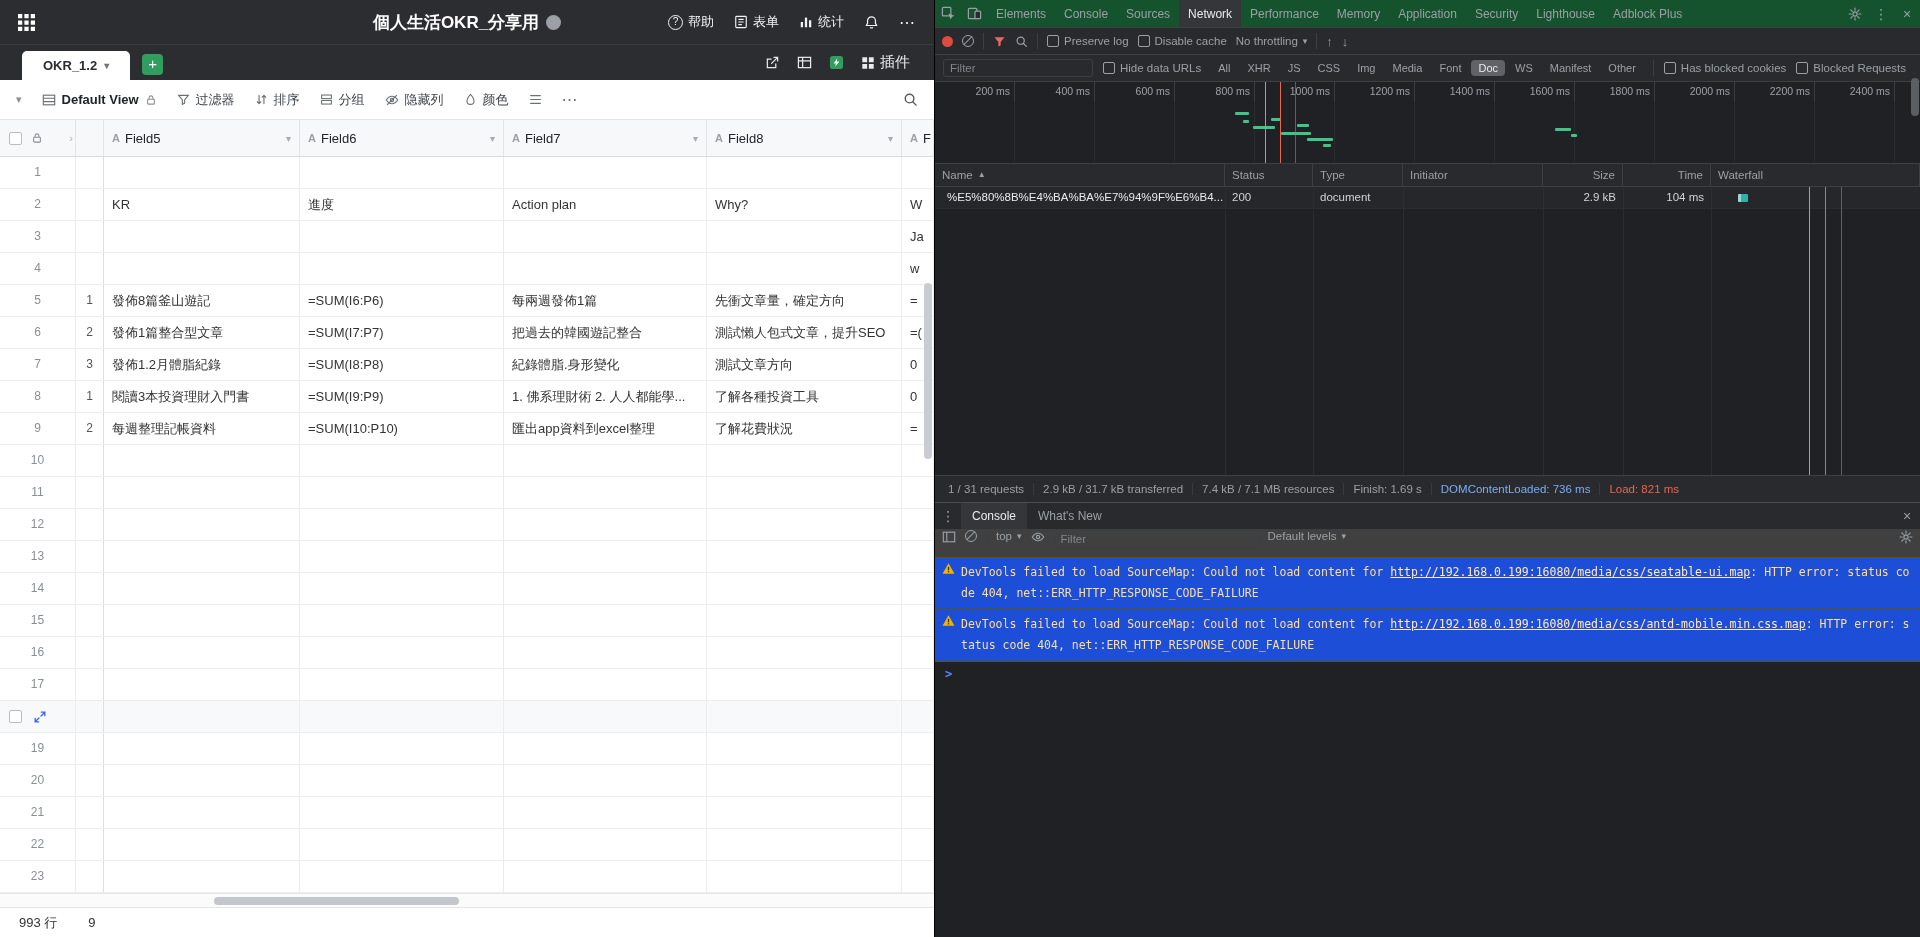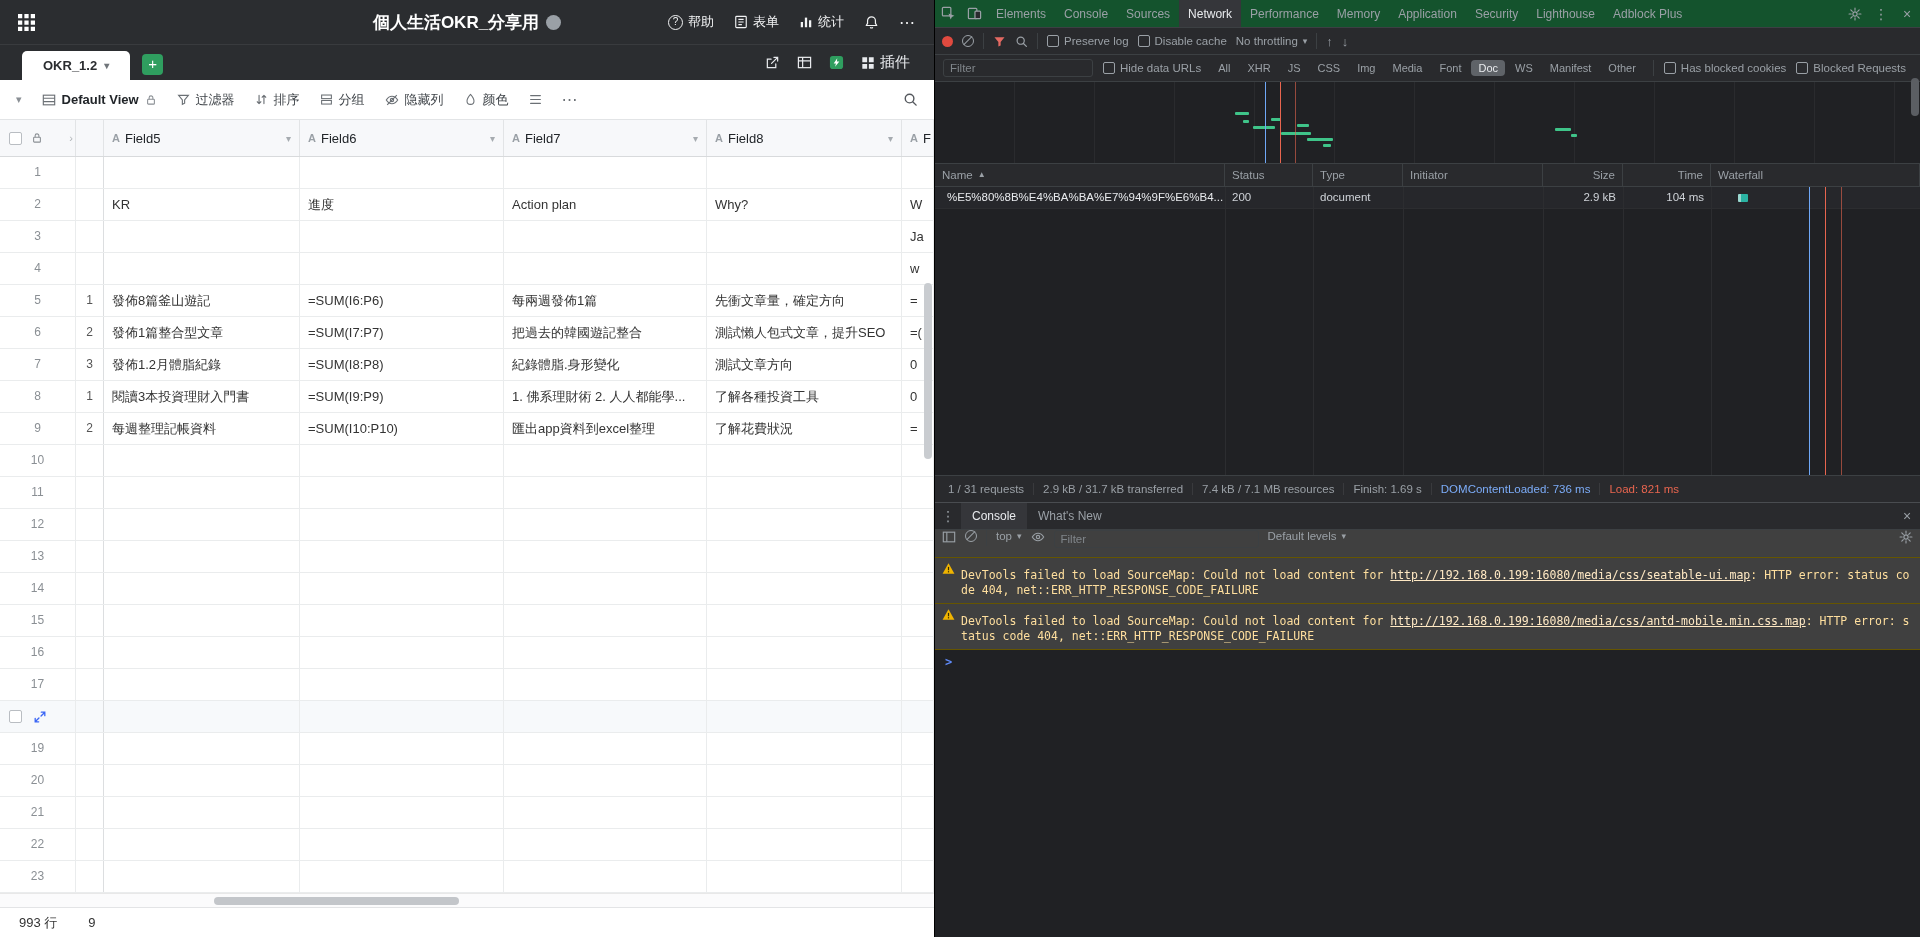--- a/index.html
+++ b/index.html
@@ -111,21 +111,21 @@
   .net-summary span:last-child { border-right:none; }
   .sum-blue { color:#7cacf8; }
   .sum-red { color:#e8654f; }
 
   .drawer { flex:1; display:flex; flex-direction:column; border-top:1px solid #494c50; overflow:hidden; }
   .drawer-tabs { flex:0 0 27px; background:#292a2d; border-bottom:1px solid #3c4043; display:flex; align-items:stretch; }
   .drw-tab { display:flex; align-items:center; padding:0 11px; font-size:12px; color:#9aa0a6; cursor:pointer; }
   .drw-tab.active { background:#35363a; color:#e8eaed; }
   .console-toolbar { flex:0 0 27px; background:#404040; border-bottom:1px solid #3c4043; display:flex; align-items:flex-start; padding:0 7px; gap:9px; }
   .console-body { flex:1; background:#202124; display:flex; flex-direction:column; overflow:hidden; font-family:"DejaVu Sans Mono",monospace; }
-  .warn { position:relative; padding:10px 10px 5px 26px; background:#404040; border-bottom:1px solid #665500; color:#ffdf9e; font-size:11.5px; line-height:15px; word-break:break-all; }
+  .warn { position:relative; padding:4px 10px 5px 26px; background:#1d4ed8; border-bottom:1px solid #665500; color:#ffdf9e; font-size:11.5px; line-height:21px; word-break:break-all; }
   .warn:first-child { border-top:1px solid #665500; }
   .warn .wic { position:absolute; left:7px; top:4px; }
   .w-link { color:#ffe9c4; text-decoration:underline; cursor:pointer; }
   .console-prompt { padding:5px 10px; color:#5f8af8; font-size:12px; font-weight:bold; font-family:"DejaVu Sans Mono",monospace; }
 
   .dt-scroll-thumb { position:absolute; right:1px; top:78px; width:8px; height:38px; background:#5b5e63; border-radius:4px; z-index:6; cursor:pointer; }
   svg { display:block; }
   .ic { display:inline-flex; align-items:center; justify-content:center; }
 </style>
 </head>
@@ -627,20 +627,34 @@
           <span class="cb"></span>
           <span>Has blocked cookies</span>
         </label>
       <label class="dcb">
           <span class="cb"></span>
           <span>Blocked Requests</span>
         </label>
     </div>
 
     <div class="net-overview">
+      <div id="ov-ruler">
+          <span class="rc">200 ms</span>
+          <span class="rc">400 ms</span>
+          <span class="rc">600 ms</span>
+          <span class="rc">800 ms</span>
+          <span class="rc">1000 ms</span>
+          <span class="rc">1200 ms</span>
+          <span class="rc">1400 ms</span>
+          <span class="rc">1600 ms</span>
+          <span class="rc">1800 ms</span>
+          <span class="rc">2000 ms</span>
+          <span class="rc">2200 ms</span>
+          <span class="rc">2400 ms</span>
+        </div>
       <div class="ov-marks">
         <span class="dash" style="left:300px;top:10px;width:14px"></span>
         <span class="dash" style="left:308px;top:18px;width:6px"></span>
         <span class="dash" style="left:318px;top:24px;width:22px"></span>
         <span class="dash" style="left:336px;top:16px;width:10px"></span>
         <span class="dash" style="left:346px;top:30px;width:30px"></span>
         <span class="dash" style="left:362px;top:22px;width:12px"></span>
         <span class="dash" style="left:372px;top:36px;width:26px"></span>
         <span class="dash" style="left:388px;top:42px;width:8px"></span>
         <span class="dash" style="left:620px;top:26px;width:16px"></span>

